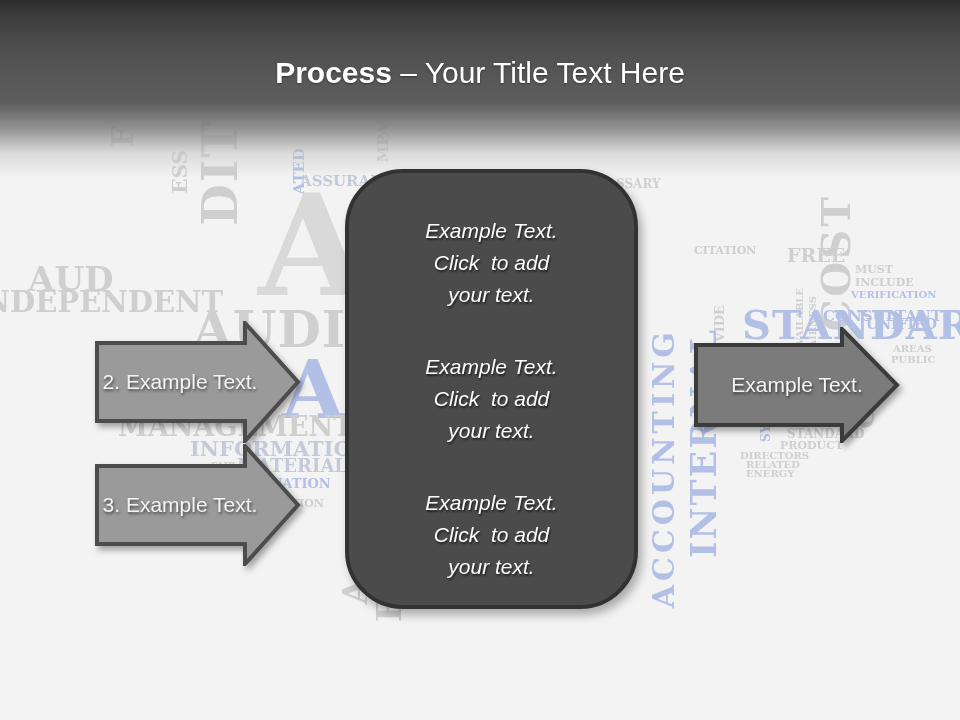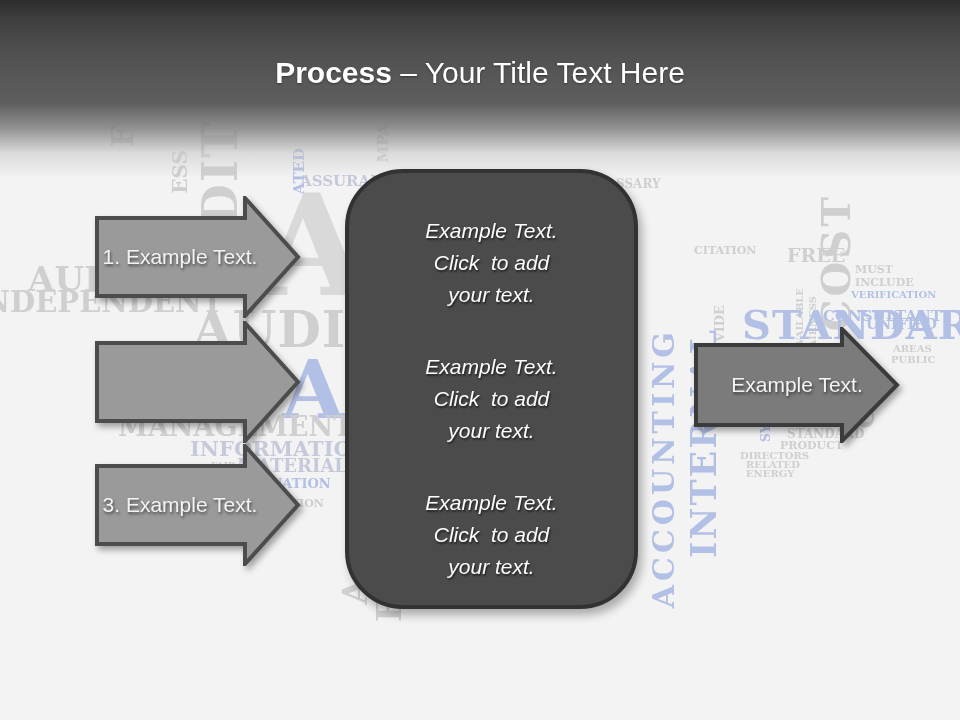--- a/index.html
+++ b/index.html
@@ -122,31 +122,26 @@
       <div class="wc" style="left: 740px; top: 451px; font-size: 10px; color: rgb(207, 207, 207); text-align: center;">DIRECTORS</div>
       <div class="wc" style="left: 746px; top: 460px; font-size: 10px; color: rgb(207, 207, 207);">RELATED</div>
       <div class="wc" style="left: 746px; top: 469px; font-size: 10px; color: rgb(207, 207, 207); text-align: right;">ENERGY</div>
       <div class="wc vert" style="left: 852px; top: 408px; font-size: 26px; color: rgb(207, 207, 207);">C</div>
     </div>
 
   <div class="header">
     <div class="title"><span class="bold">Process</span><span> – Your Title Text Here</span></div>
   </div>
 
-  <div class="arrow arrow-left a1">
-    <svg width="206" height="122" viewBox="0 0 206 122">
-      <polygon points="2,22 150,22 150,2 203,61 150,120 150,100 2,100" stroke-width="4" stroke-linejoin="miter" fill="#9a9a9a" stroke="#4c4c4c"></polygon>
-    </svg>
-    <div class="arrow-label">1. Example Text.</div>
-  </div>
 
   <div class="arrow arrow-left a2">
     <svg width="206" height="122" viewBox="0 0 206 122">
       <polygon points="2,22 150,22 150,2 203,61 150,120 150,100 2,100" stroke-width="4" stroke-linejoin="miter" fill="#9a9a9a" stroke="#4c4c4c"></polygon>
     </svg>
+    <div class="arrow-label">2. Example Text.</div>
   </div>
 
   <div class="arrow arrow-left a3">
     <svg width="206" height="122" viewBox="0 0 206 122">
       <polygon points="2,22 150,22 150,2 203,61 150,120 150,100 2,100" stroke-width="4" stroke-linejoin="miter" fill="#9a9a9a" stroke="#4c4c4c"></polygon>
     </svg>
     <div class="arrow-label">3. Example Text.</div>
   </div>
 
   <div class="center-box">

